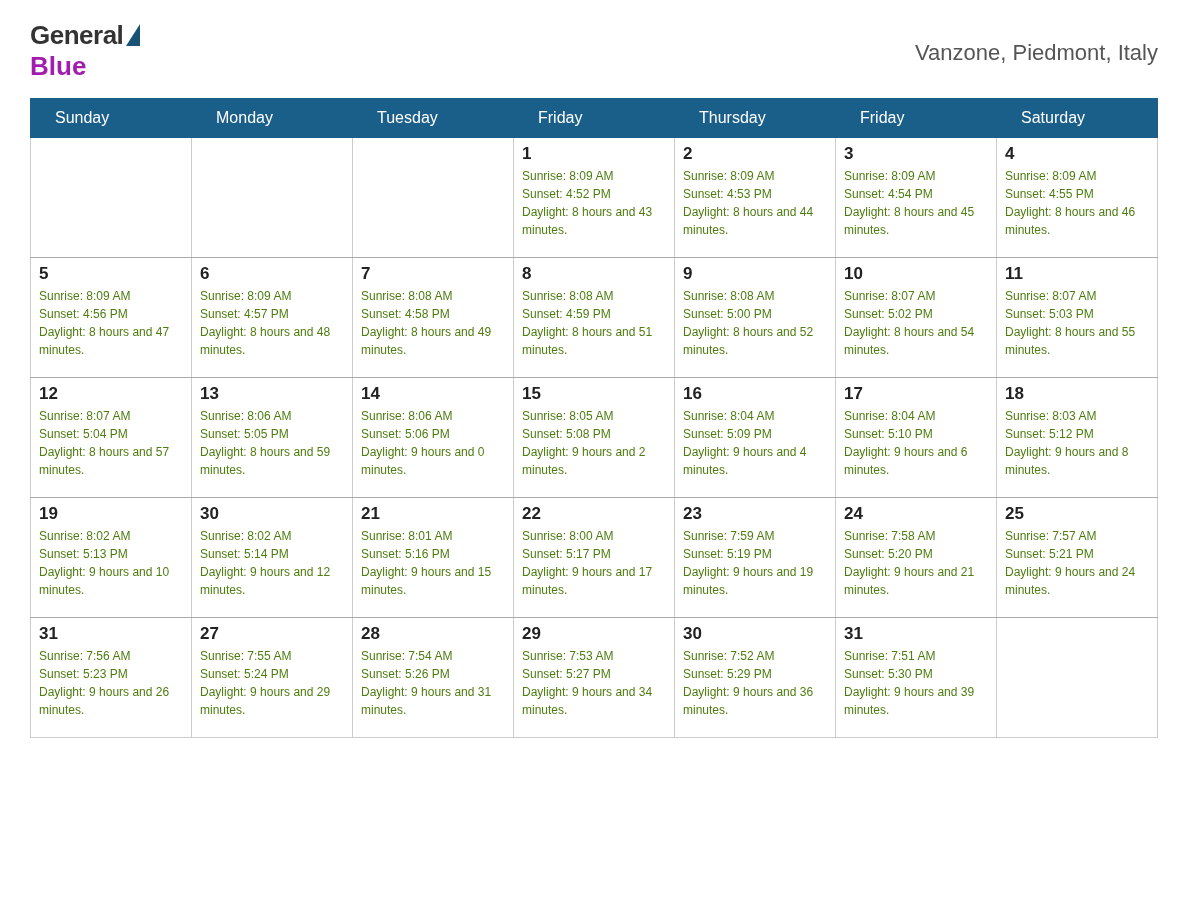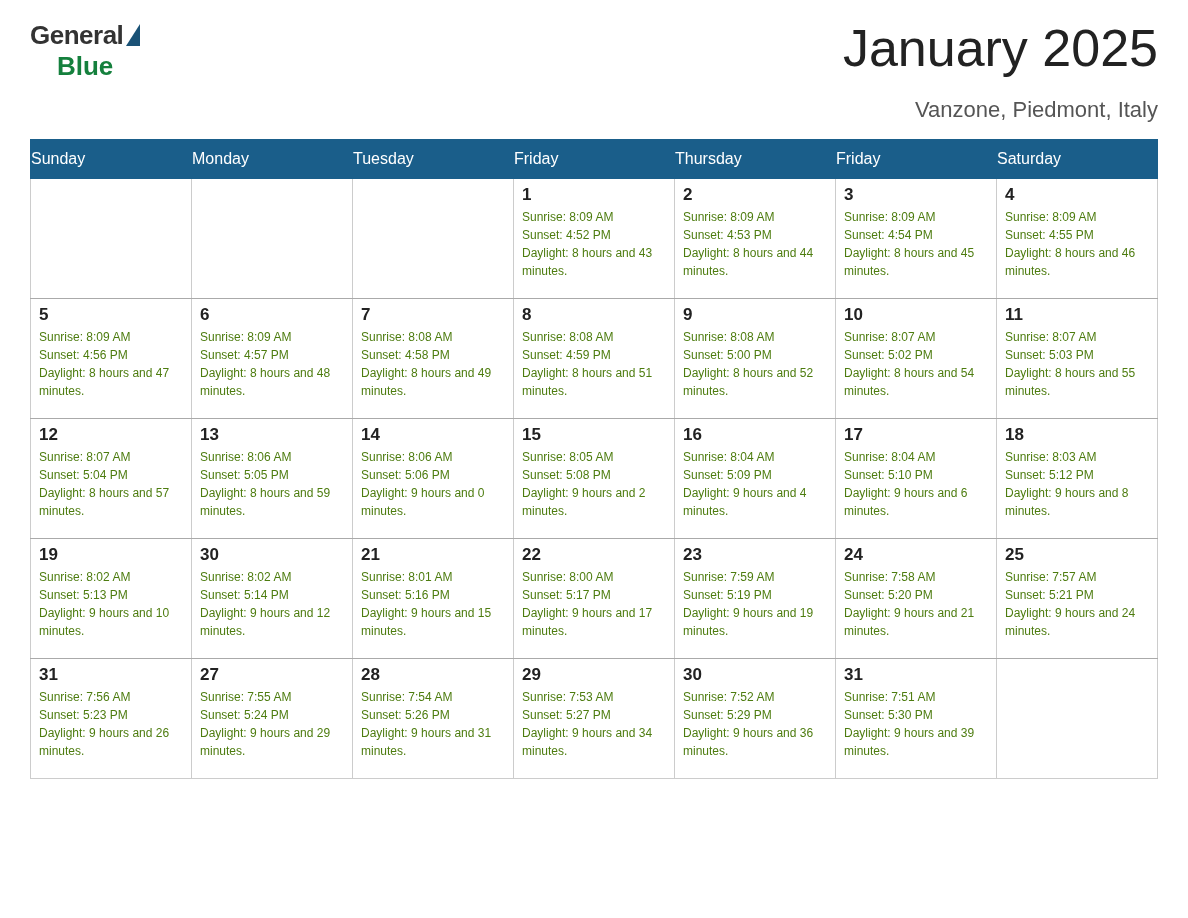--- a/index.html
+++ b/index.html
@@ -12,21 +12,21 @@
     }
     .header {
       display: flex;
       justify-content: space-between;
       align-items: flex-start;
       margin-bottom: 16px;
     }
     .logo {
       display: flex;
       flex-direction: column;
-      align-items: center;
+      align-items: flex-start;
     }
     .logo-top {
       display: flex;
       align-items: center;
     }
     .logo-general {
       font-size: 26px;
       font-weight: bold;
       color: #333;
       letter-spacing: -0.5px;
@@ -35,21 +35,21 @@
       width: 0;
       height: 0;
       border-left: 14px solid transparent;
       border-bottom: 22px solid #1a5276;
       margin-left: 3px;
       margin-bottom: 2px;
     }
     .logo-blue {
       font-size: 26px;
       font-weight: bold;
-      color: #15803d;
+      color: #a21caf;
       margin-left: 0px;
     }
     .title-section {
       text-align: right;
     }
     .calendar-title {
       font-size: 52px;
       font-weight: normal;
       color: #222;
       line-height: 1.1;
@@ -62,21 +62,21 @@
     .calendar-table {
       width: 100%;
       border-collapse: collapse;
       border: 1px solid #ccc;
     }
     .calendar-table th {
       background-color: #1a5e8a;
       color: #fff;
       font-size: 16px;
       font-weight: normal;
-      padding: 10px 0;
+      padding: 10px 24px;
       text-align: left;
       border: 1px solid #1a5e8a;
     }
     .calendar-table td {
       vertical-align: top;
       padding: 6px 8px;
       border: 1px solid #ccc;
       width: calc(100% / 7);
       min-height: 90px;
       height: 120px;
@@ -105,21 +105,20 @@
 
 <div class="header">
   <div class="logo">
     <div class="logo-top">
       <span class="logo-general">General</span>
       <div class="logo-triangle"></div>
     </div>
     <span class="logo-blue">Blue</span>
   </div>
   <div class="title-section">
-    <div class="calendar-title">January 2025</div>
     <div class="calendar-subtitle">Vanzone, Piedmont, Italy</div>
   </div>
 </div>
 
 <table class="calendar-table">
   <thead>
     <tr>
     <th>Sunday</th>
         <th>Monday</th>
         <th>Tuesday</th>

